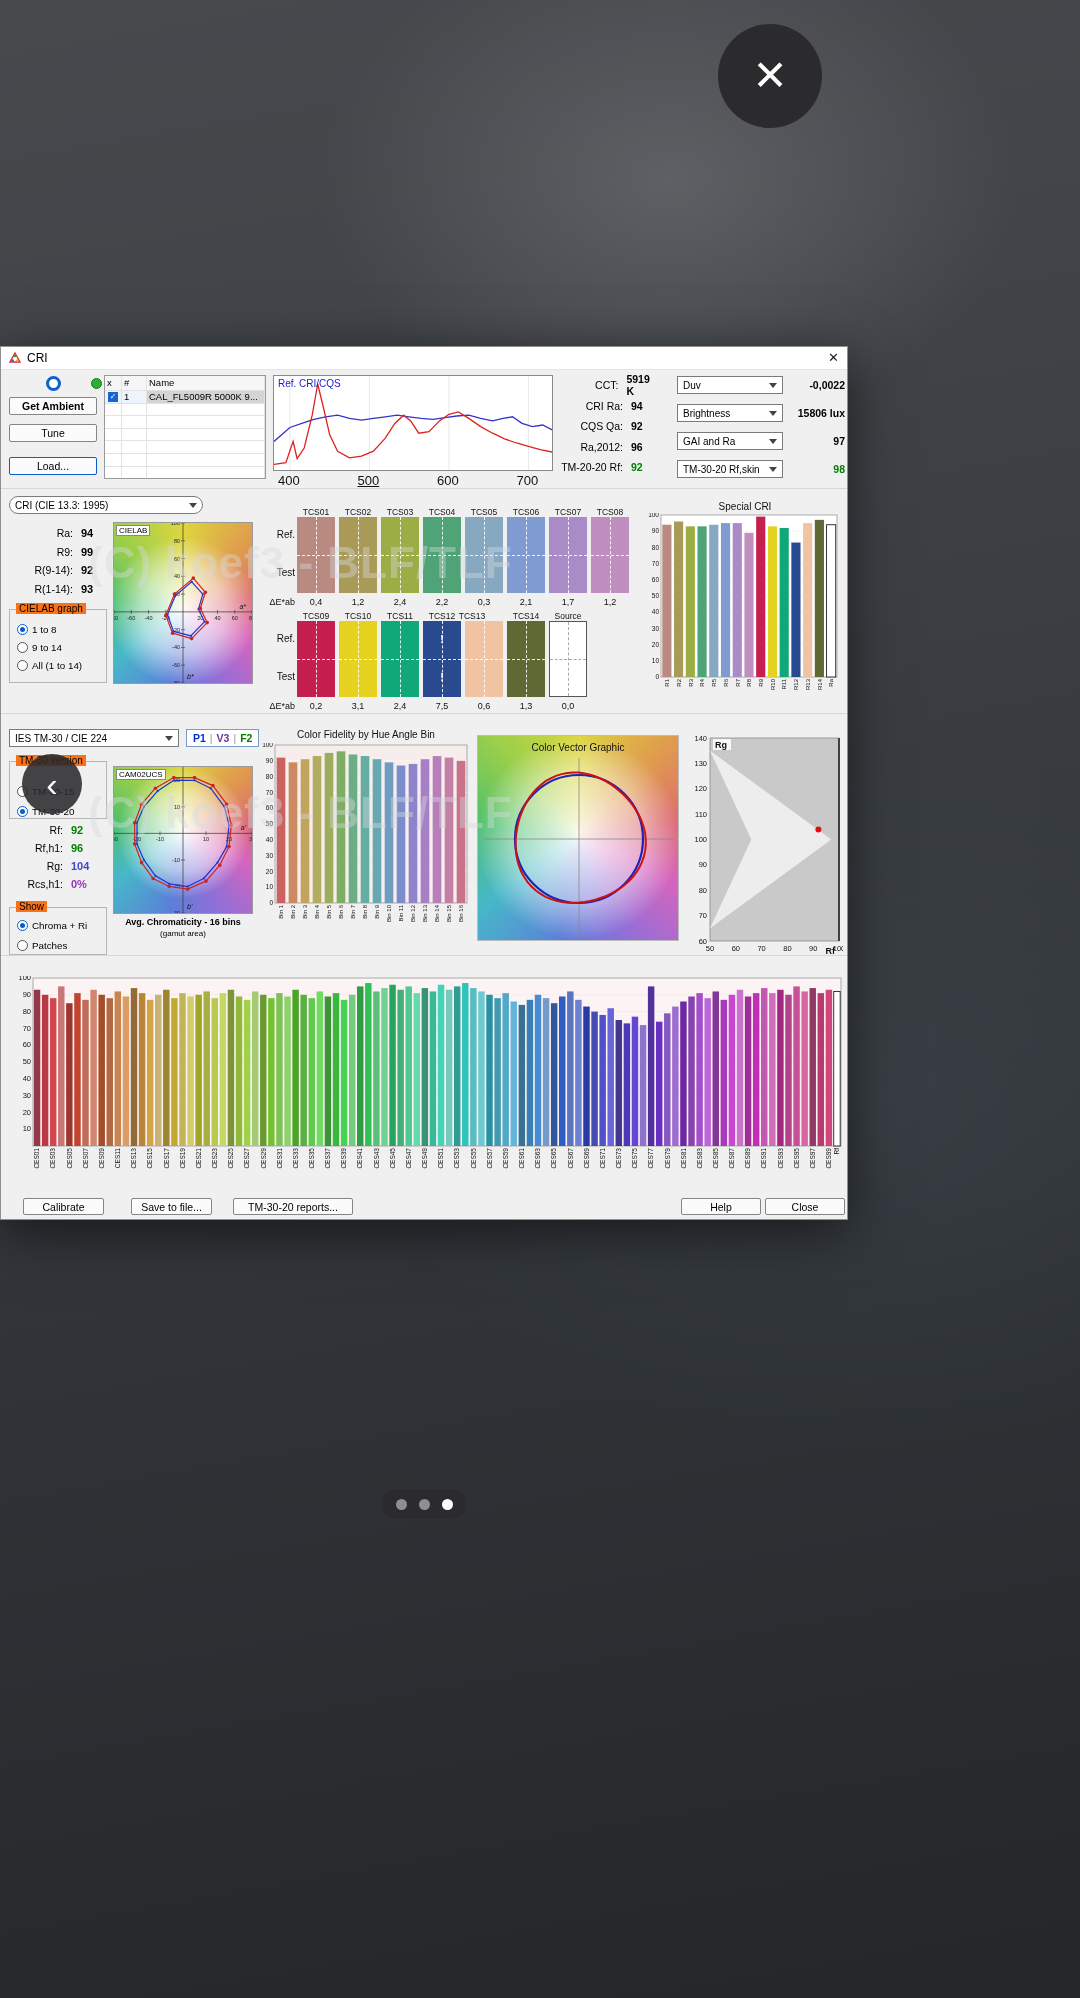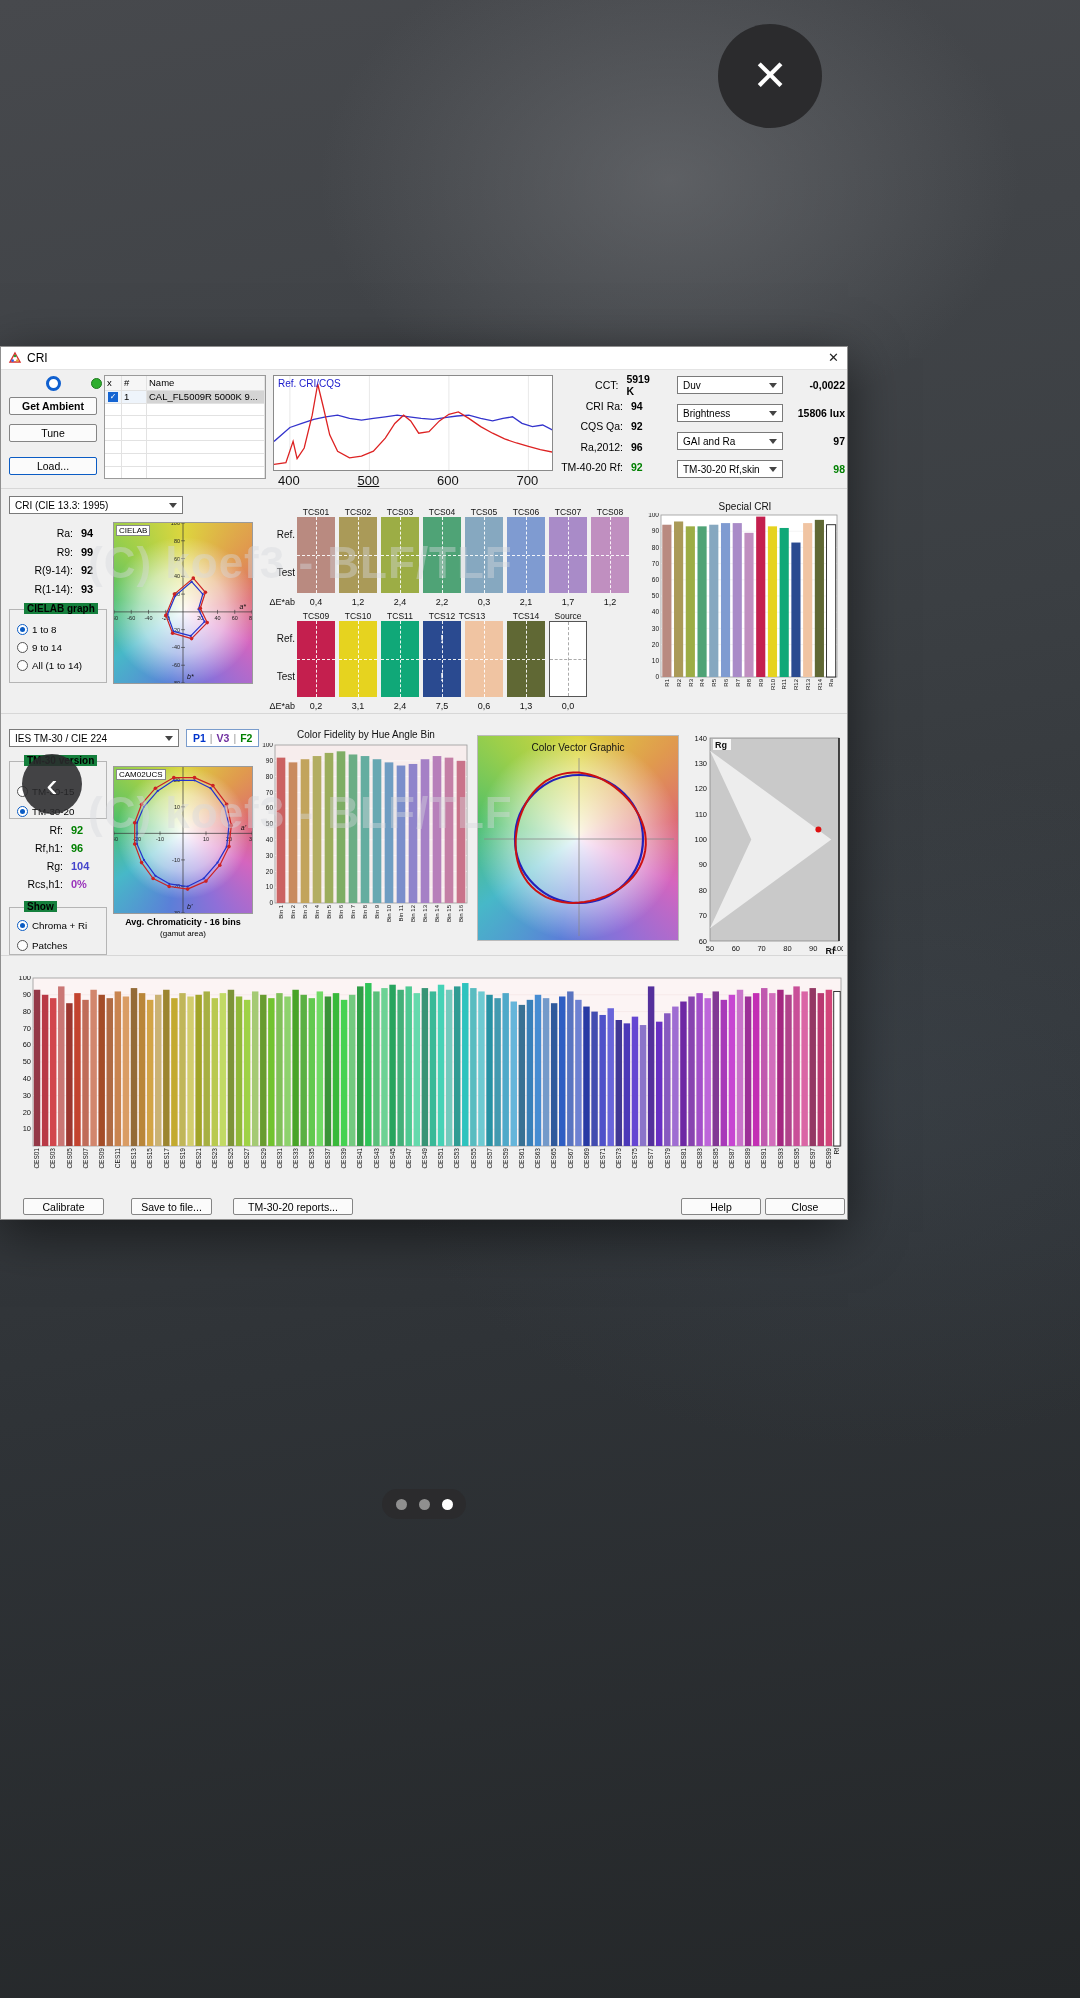--- a/index.html
+++ b/index.html
@@ -61,27 +61,27 @@
 .slabel{text-align:right;color:#000;}
 .sval{margin-left:8px;font-weight:bold;color:#000;}
 #top-selects{left:676px;top:29px;width:168px;}
 .selrow{display:flex;align-items:center;height:18px;margin-bottom:10px;}
 .select{background:#fff;border:1px solid #7a7a7a;height:18px;display:flex;align-items:center;
  justify-content:space-between;padding:0 5px;font-size:10px;cursor:pointer;}
 .selrow .select{width:106px;}
 .chev{width:0;height:0;border-left:4px solid transparent;border-right:4px solid transparent;border-top:5px solid #444;}
 .selval{flex:1;text-align:right;font-size:10.5px;font-weight:bold;}
 
-#cri-select{left:8px;top:149px;width:174px;}
+#cri-select{left:8px;top:149px;width:194px;border-radius:9px;}
 #cri-stats{left:8px;top:177px;width:110px;}
 #cri-stats .srow{height:18.5px;}
 #cri-stats .slabel{width:64px;font-size:10.5px;}
 #cri-stats .sval{font-size:11px;}
 .groupbox{border:1px solid #b5b5b5;}
-.gb-title{position:absolute;top:-7px;left:14px;background:#15803d;padding:0 3px;font-size:10px;font-weight:bold;}
+.gb-title{position:absolute;top:-7px;left:6px;background:#f97316;padding:0 3px;font-size:10px;}
 .radio{position:absolute;left:7px;display:flex;gap:4px;align-items:center;height:14px;font-size:9.8px;cursor:pointer;white-space:nowrap;}
 .rdot{width:11px;height:11px;border-radius:50%;border:1px solid #555;background:#fff;position:relative;flex:0 0 auto;}
 .rdot.rsel{border-color:#0b5cc4;}
 .rdot.rsel::after{content:"";position:absolute;inset:2px;border-radius:50%;background:#0b5cc4;}
 #cielab-group{left:8px;top:262px;width:98px;height:74px;}
 #cielab-chart{left:112px;top:175px;width:140px;height:162px;border:1px solid #9a9a9a;position:absolute;
  background:
   radial-gradient(95px 95px at 50% 55%, rgba(255,255,255,.96), rgba(255,255,255,.55) 45%, rgba(255,255,255,0) 78%),
   conic-gradient(from 0deg at 50% 55%, #ddd63e 0deg,#e09a4e 45deg,#dd6a72 80deg,#d565be 115deg,#8f6fd8 155deg,#5b7fd8 190deg,#47b8c8 235deg,#4fc06a 280deg,#9ccf4a 320deg,#ddd63e 360deg);}
 .corner-label{position:absolute;left:2px;top:2px;background:#fff;border:1px solid #888;font-size:8px;padding:0 2px;z-index:2;}
@@ -234,21 +234,21 @@
         </div>
         <div class="srow">
           <span class="slabel">CQS Qa:</span>
           <span class="sval" style="color: rgb(0, 0, 0);">92</span>
         </div>
         <div class="srow">
           <span class="slabel">Ra,2012:</span>
           <span class="sval" style="color: rgb(0, 0, 0);">96</span>
         </div>
         <div class="srow">
-          <span class="slabel">TM-40-20 Rf:</span>
+          <span class="slabel">TM-20-20 Rf:</span>
           <span class="sval" style="color: rgb(0, 128, 0);">92</span>
         </div>
       </div>
     <div id="top-selects" class="abs">
         <div class="selrow">
           <div class="select">
             <span>Duv</span>
             <span class="chev"></span>
           </div>
           <span class="selval" style="color: rgb(0, 0, 0);">-0,0022</span>

